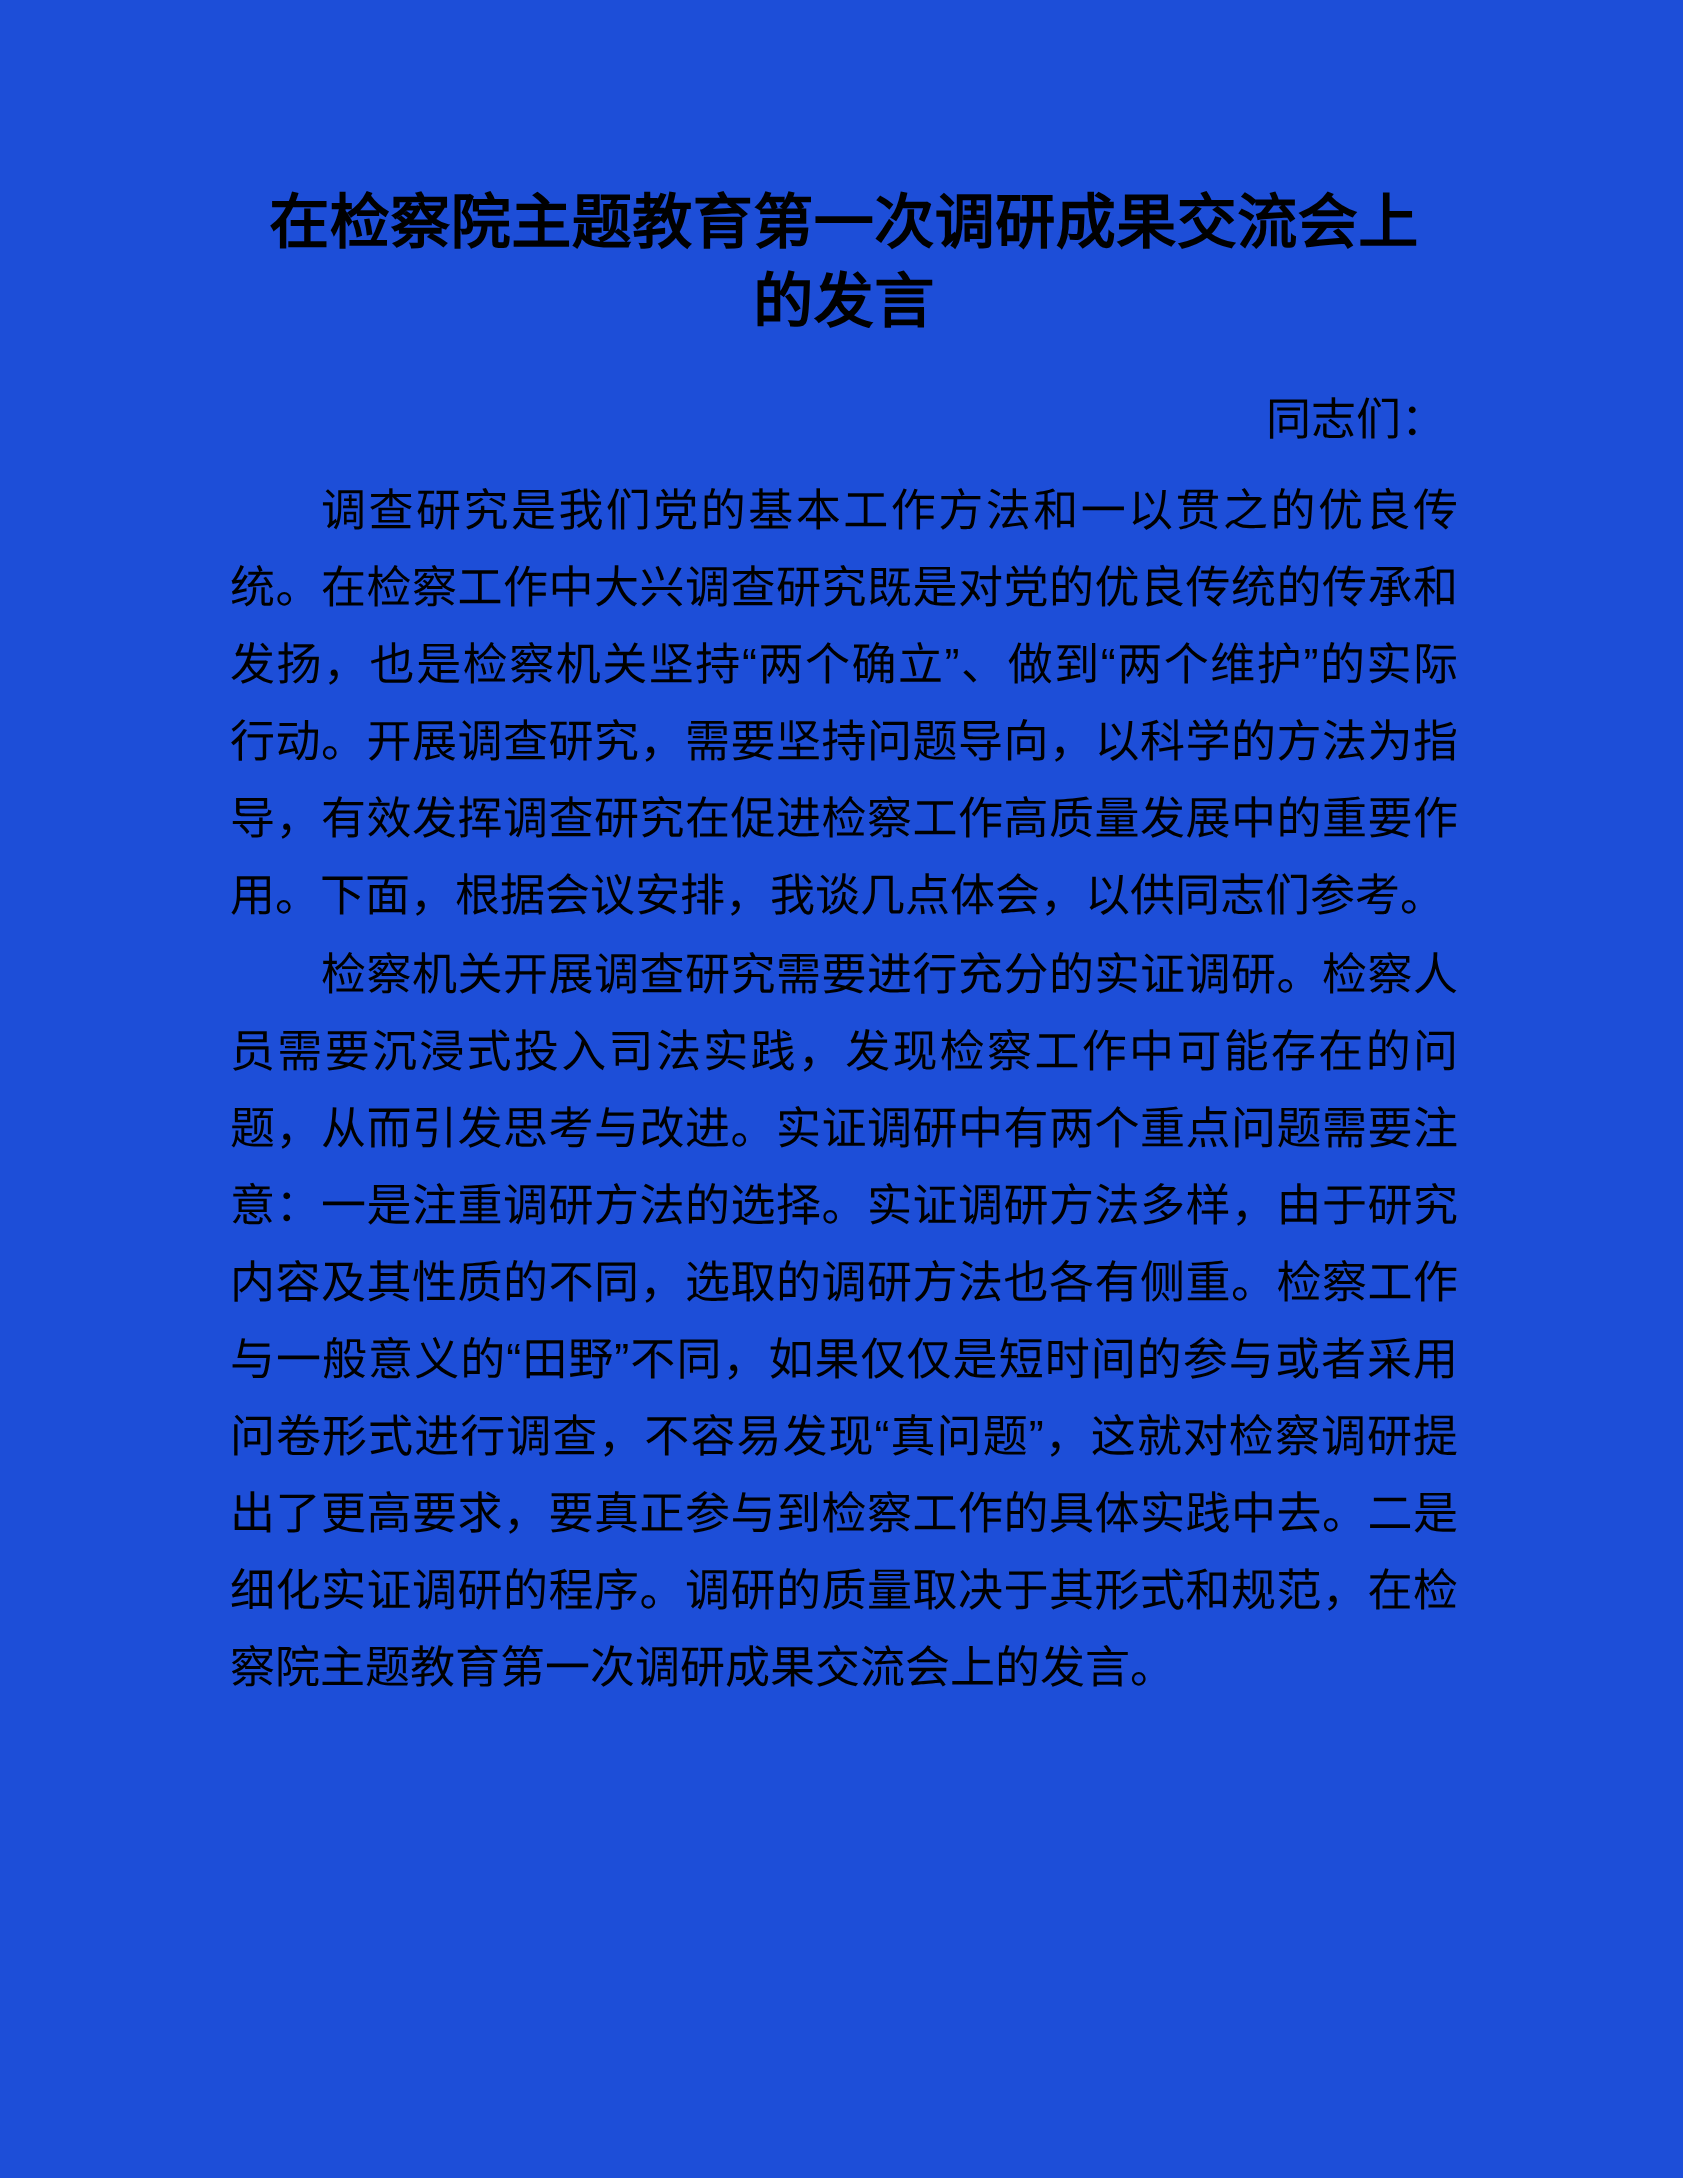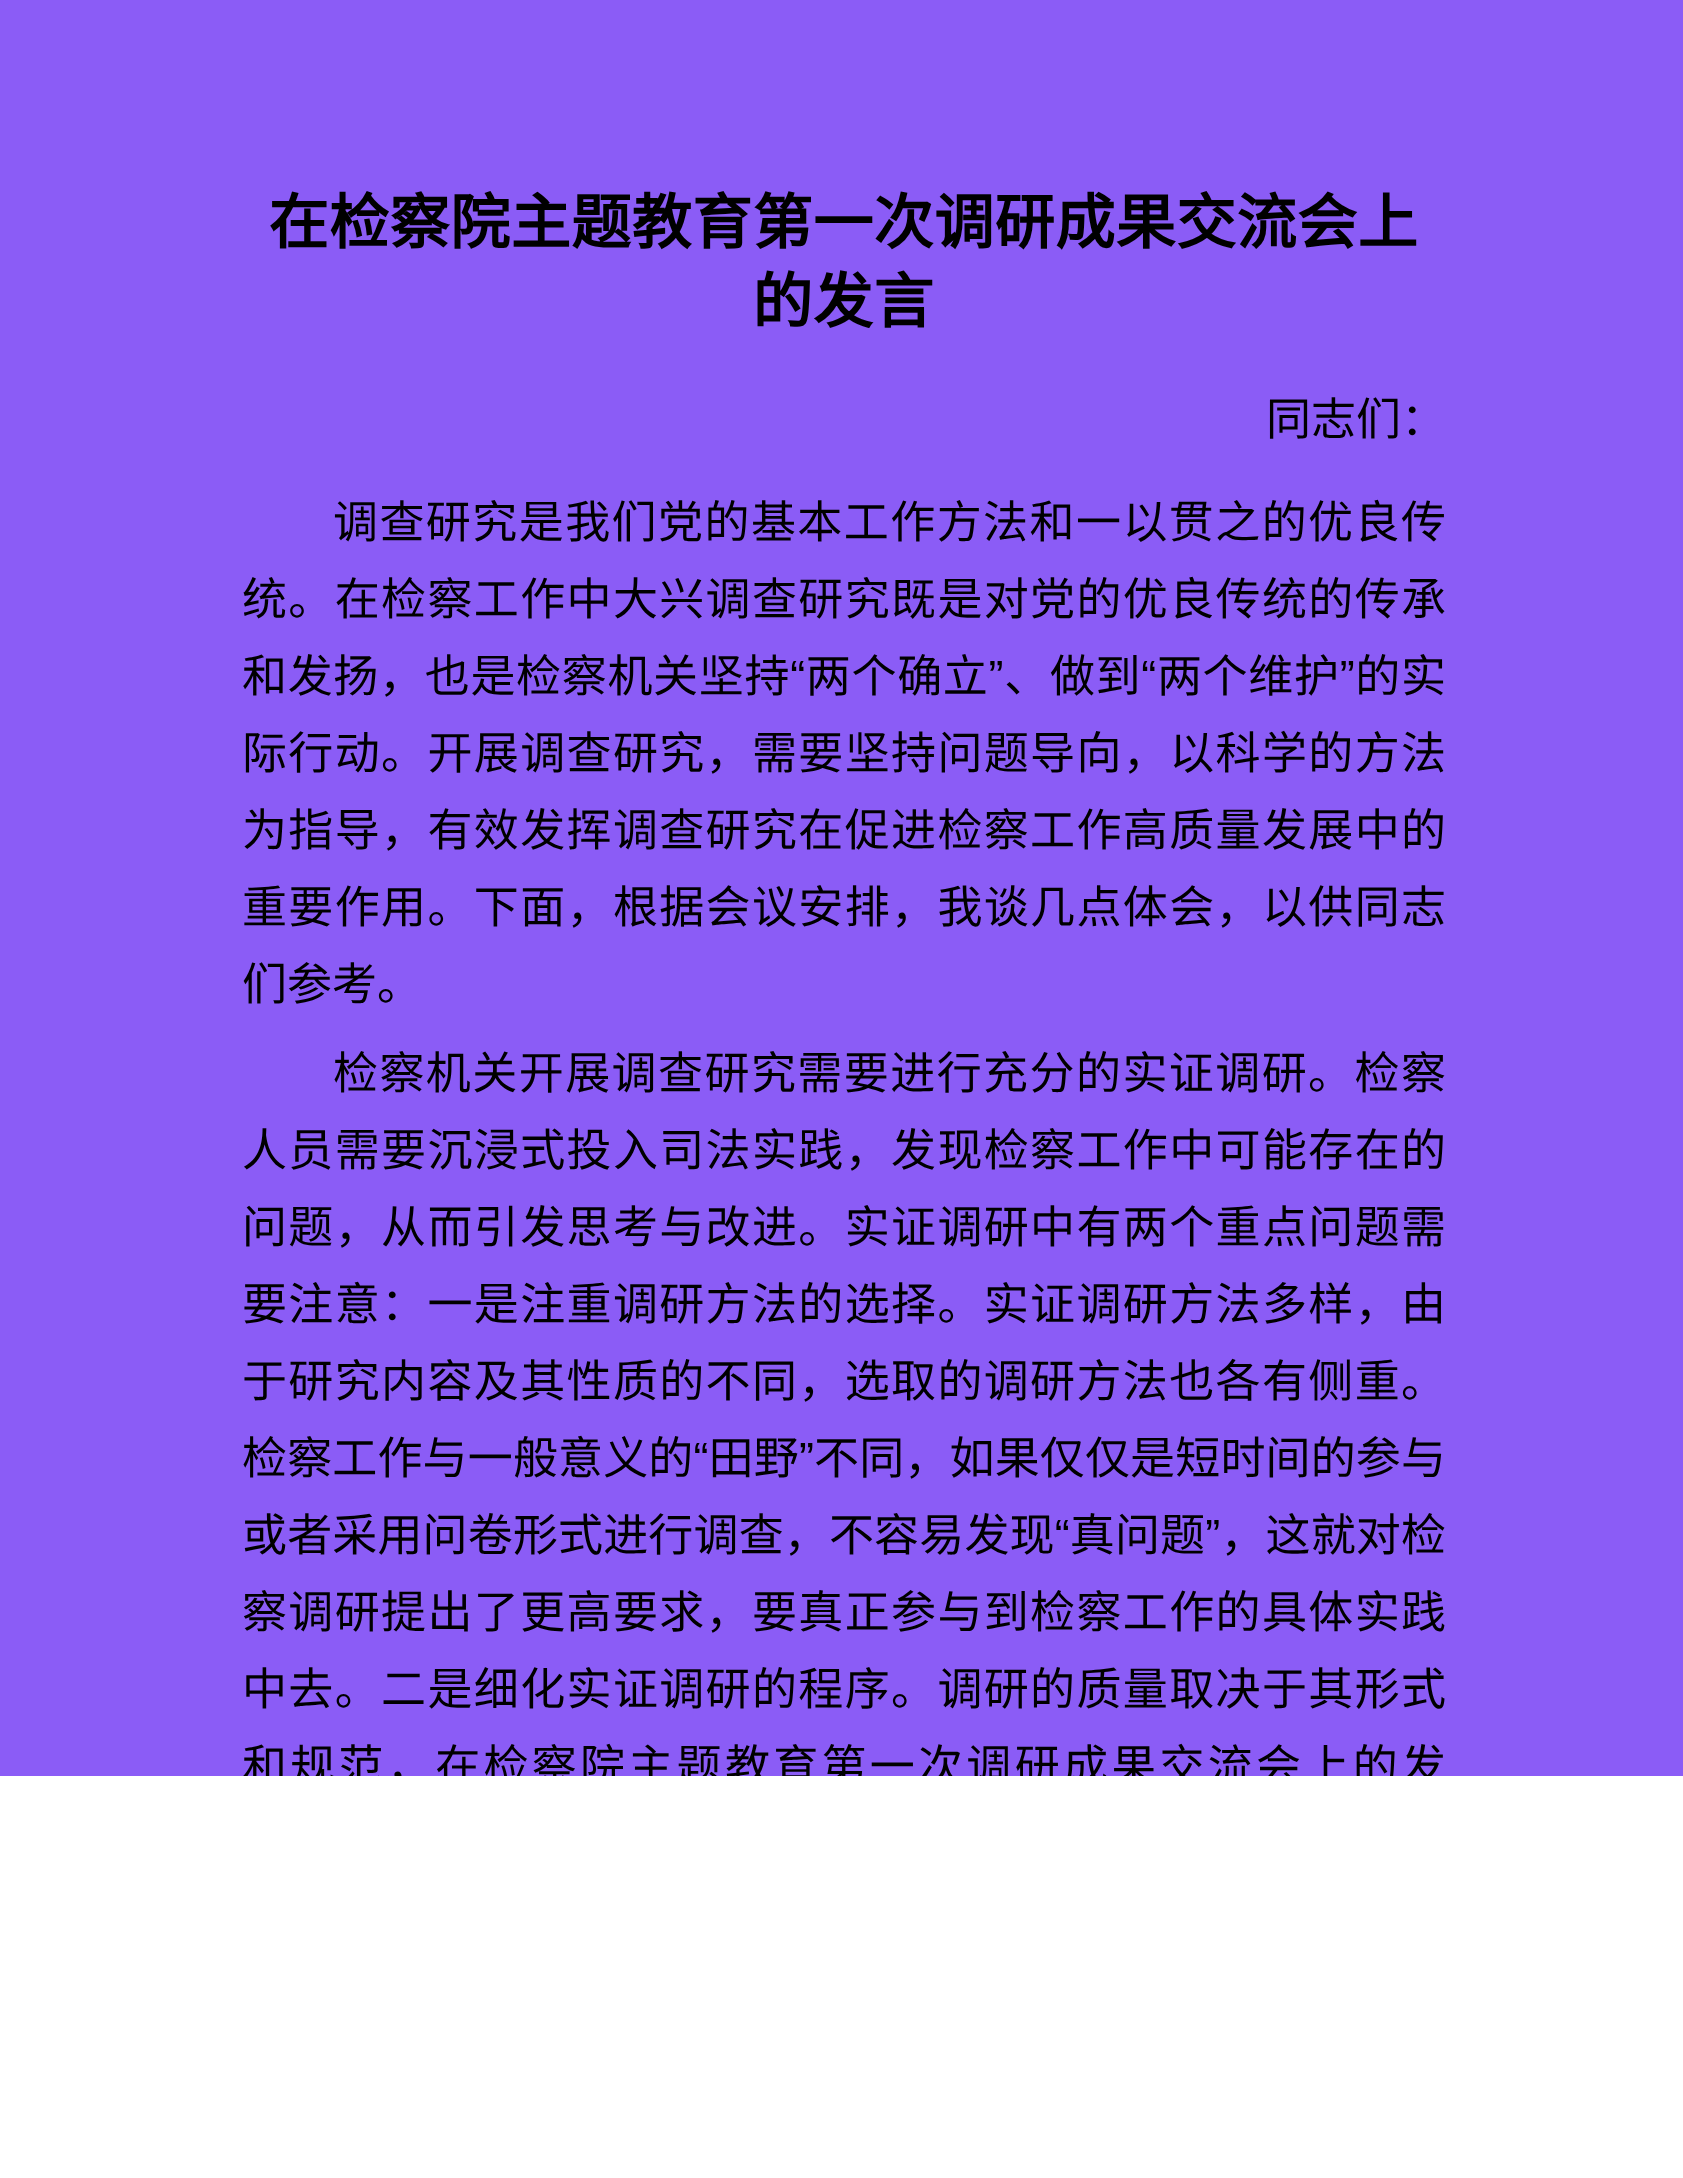--- a/index.html
+++ b/index.html
@@ -5,22 +5,22 @@
 <style>
   html, body {
     margin: 0;
     padding: 0;
     background: #ffffff;
   }
 
   .page {
     position: relative;
     width: 1683px;
-    height: 1776px;
-    background: #8b5cf6;
+    height: 2178px;
+    background: #1d4ed8;
     overflow: hidden;
     box-sizing: border-box;
     font-family: "Liberation Sans", "DejaVu Sans", sans-serif;
     color: #000000;
   }
 
   .page-inner {
     position: absolute;
     left: 230px;
     top: 0;
@@ -53,21 +53,21 @@
     padding-left: 61px;
     letter-spacing: 0px;
   }
 
   
   .body-block {
     padding-top: 18px;
   }
 
   .para {
-    margin: 12px;
+    margin: 0;
     font-size: 45px;
     line-height: 77px;
     text-align: justify;
     text-justify: inter-ideograph;
     text-indent: 91px;
     word-break: break-all;
     letter-spacing: 0px;
     padding-left: 0px;
     padding-right: 0px;
   }

